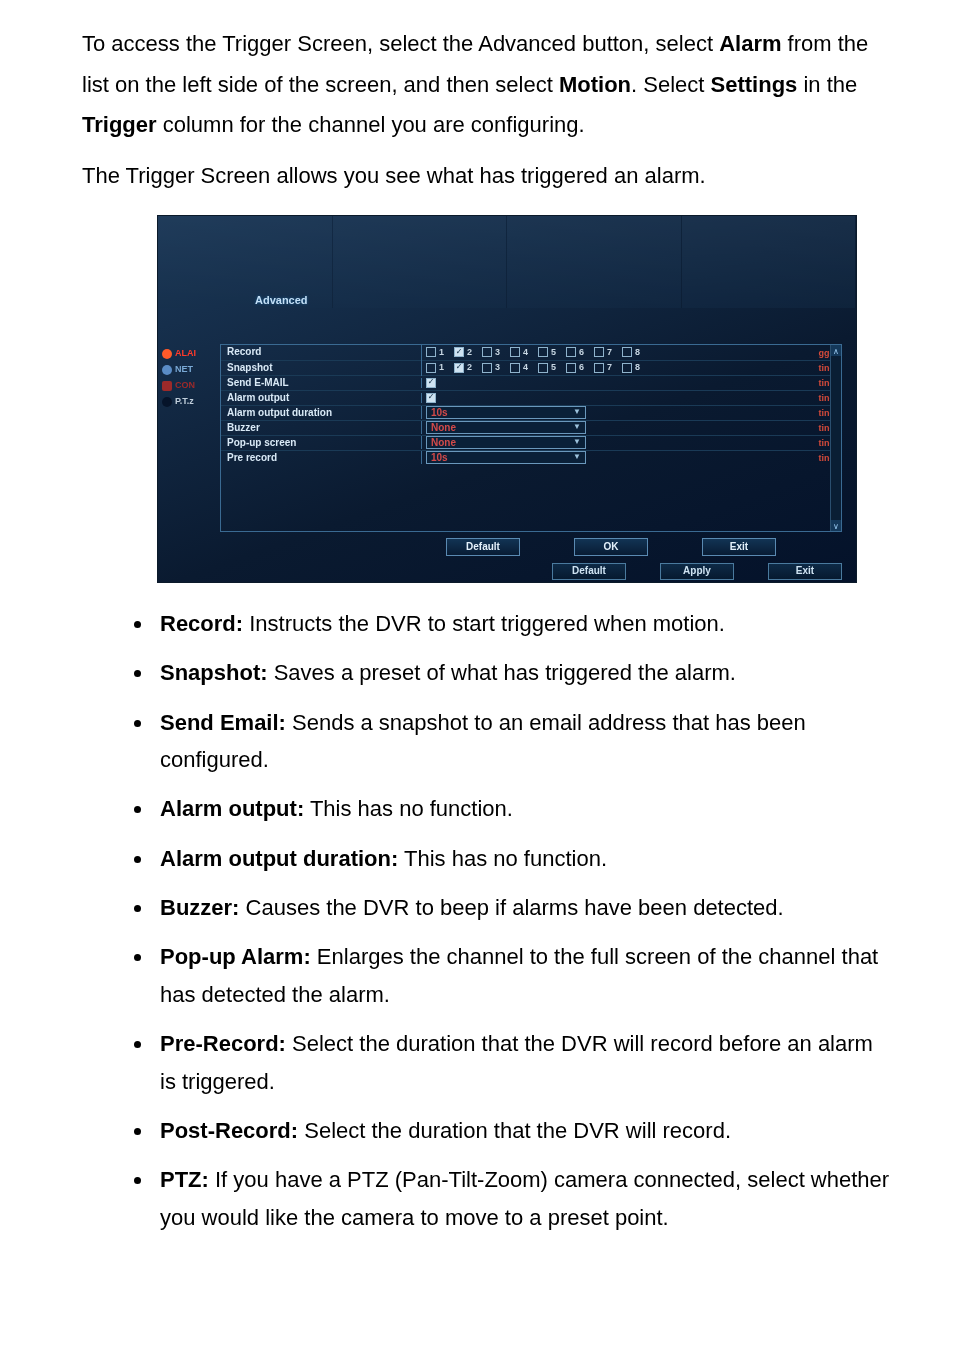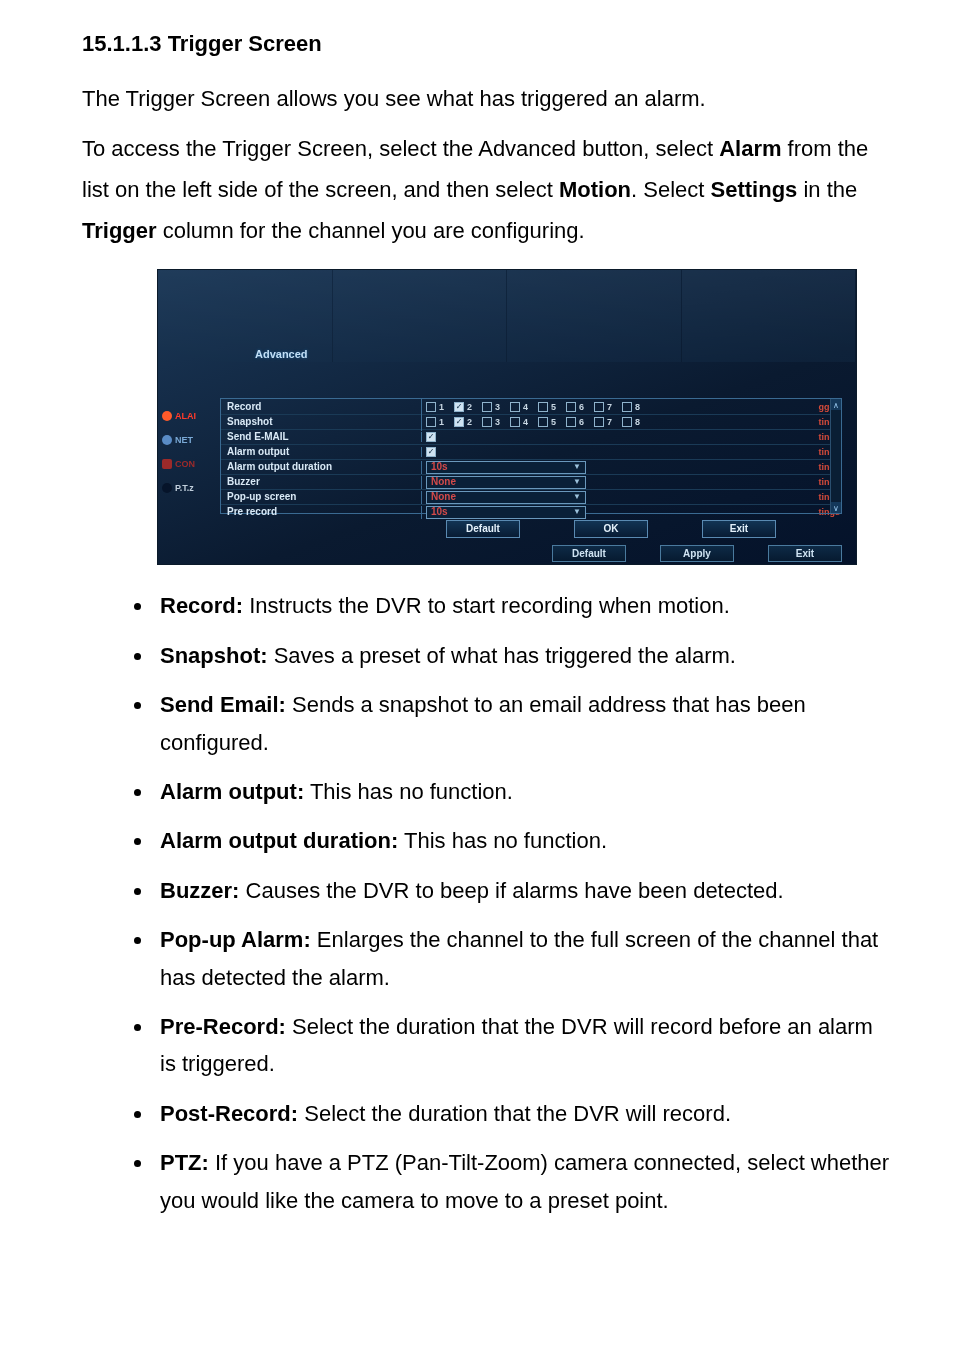--- a/index.html
+++ b/index.html
@@ -21,42 +21,42 @@
   .header-icon svg { width:36px; height:30px; fill:#d8d8d8; }
   .content { padding: 24px 64px 40px 82px; font-size: 22px; line-height: 1.85; }
   .subhead { font-weight: bold; margin-bottom: 14px; }
   .para { margin-bottom: 10px; }
   .screenshot-wrap { margin: 18px 0 22px 75px; }
   .bullets { padding-left: 52px; }
   .bullets li { list-style: disc; margin-left: 20px; padding-left: 6px; margin-bottom: 12px; line-height:1.7; }
   .b { font-weight: bold; }
   
   .dvr {
-    width: 700px; height: 296px; position: relative;
+    width: 700px; height: 368px; position: relative;
     background: linear-gradient(160deg, #1b3858 0%, #0a1a30 60%, #04122a 100%);
     font-family: Tahoma, Arial, sans-serif; color:#c7d6e2;
     overflow:hidden; border:1px solid #0b1a2a;
   }
   .dvr .bgcams { position:absolute; inset:0 0 auto 0; height:92px; display:flex; }
   .dvr .bgcams div { flex:1; background:linear-gradient(180deg,#2a4460,#16304c); opacity:.35; border-right:1px solid #0a1a2e;}
   .dvr .adv-label { position:absolute; left:97px; top:74px; color:#c3dff6; font-size:11px; font-weight:bold; text-shadow:0 0 3px #1b5b8e;}
   .dvr .toolbar {
     position:absolute; left:48px; right:10px; top:90px; height:36px;
     display:flex; align-items:center; gap:14px;
     background: linear-gradient(180deg,#0e2740,#081a30);
     border:1px solid #1b3b58; padding:0 8px;
   }
   .dvr .toolbar .tb-icon { width:26px; height:26px; border-radius:4px; background:radial-gradient(circle,#2a6aa0 20%,#0e2a46 80%); box-shadow:0 0 4px #1e4e78;}
   .dvr .toolbar .tb-icon.on { background:radial-gradient(circle,#3a8cd0 10%,#1a4870 80%);}
   .dvr .trigger-label { color:#cbe5f7; font-size:10px; font-weight:bold; margin-left:-6px; align-self:flex-end; padding-bottom:2px;}
   .dvr .side {
     position:absolute; left:0; top:130px; width:62px;
     font-size:9px; font-weight:bold;
   }
-  .dvr .side .si { height:16px; display:flex; align-items:center; gap:3px; padding-left:4px;margin-top:8px;}
+  .dvr .side .si { height:16px; display:flex; align-items:center; gap:3px; padding-left:4px;}
   .dvr .side .si .dot{width:10px;height:10px;border-radius:50%;}
   .dvr .side .si.alai{color:#ff3a2a;} .dvr .side .si.alai .dot{background:#ff5a2a;}
   .dvr .side .si.net{color:#7aa9d6;} .dvr .side .si.net .dot{background:#5a8cc6;}
   .dvr .side .si.con{color:#9c2a2a;} .dvr .side .si.con .dot{background:#9c2a2a; border-radius:2px;}
   .dvr .side .si.ptz{color:#c0cedb;} .dvr .side .si.ptz .dot{background:#06142a;}
   .dvr .panel {
     position:absolute; left:62px; right:14px; top:128px; bottom:50px;
     border:1px solid #3a6a92; font-size:10px;
   }
   .dvr .row { display:flex; align-items:center; height:15px; }
@@ -77,25 +77,24 @@
   .dvr .pbtn{width:74px;height:18px;border:1px solid #5a8ab2;color:#e4f1fb;font-size:10px;font-weight:bold;display:flex;align-items:center;justify-content:center;background:linear-gradient(180deg,#123454,#081c34);}
   .dvr .obtns{position:absolute; right:14px; bottom:2px; display:flex; gap:34px;}
   .dvr .obtn{width:74px;height:17px;border:1px solid #4a7a9e;color:#cfe3f2;font-size:10px;font-weight:bold;display:flex;align-items:center;justify-content:center;background:linear-gradient(180deg,#0e2a46,#061a30);}
 </style>
 </head>
 <body>
 
 <div class="page">
 
   <div class="content">
-    <div class="subhead">15.1.1.3 Trigger Screen</div>
-    <div class="para">The Trigger Screen allows you see what has triggered an alarm.</div>
     <div class="para">
       <span>To access the Trigger Screen, select the Advanced button, select </span><span class="b">Alarm</span><span> from the list on the left side of the screen, and then select </span><span class="b">Motion</span><span>. Select </span><span class="b">Settings</span><span> in the </span><span class="b">Trigger</span><span> column for the channel you are configuring.</span>
     </div>
+    <div class="para">The Trigger Screen allows you see what has triggered an alarm.</div>
 
     <div class="screenshot-wrap">
       <div class="dvr">
         <div class="bgcams">
             <div></div>
             <div></div>
             <div></div>
             <div></div>
           </div>
         <div class="adv-label">Advanced</div>
@@ -266,21 +265,21 @@
         </div>
         <div class="obtns">
           <div class="obtn">Default</div>
           <div class="obtn">Apply</div>
           <div class="obtn">Exit</div>
         </div>
       </div>
     </div>
 
     <ul class="bullets">
-      <li><span class="b">Record:</span><span> Instructs the DVR to start recording when motion.</span></li>
+      <li><span class="b">Record:</span><span> Instructs the DVR to start triggered when motion.</span></li>
       <li><span class="b">Snapshot:</span><span> Saves a preset of what has triggered the alarm.</span></li>
       <li><span class="b">Send Email:</span><span> Sends a snapshot to an email address that has been configured.</span></li>
       <li><span class="b">Alarm output:</span><span> This has no function.</span></li>
       <li><span class="b">Alarm output duration:</span><span> This has no function.</span></li>
       <li><span class="b">Buzzer:</span><span> Causes the DVR to beep if alarms have been detected.</span></li>
       <li><span class="b">Pop-up Alarm:</span><span> Enlarges the channel to the full screen of the channel that has detected the alarm.</span></li>
       <li><span class="b">Pre-Record:</span><span> Select the duration that the DVR will record before an alarm is triggered.</span></li>
       <li><span class="b">Post-Record:</span><span> Select the duration that the DVR will record.</span></li>
       <li><span class="b">PTZ:</span><span> If you have a PTZ (Pan-Tilt-Zoom) camera connected, select whether you would like the camera to move to a preset point.</span></li>
     </ul>

